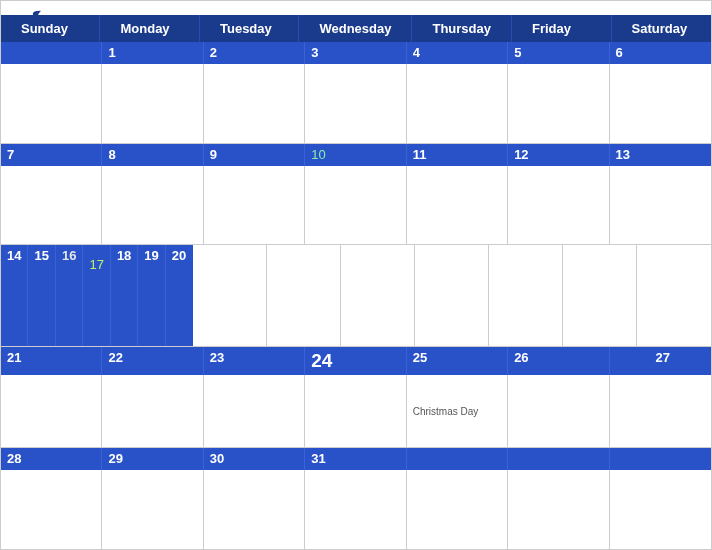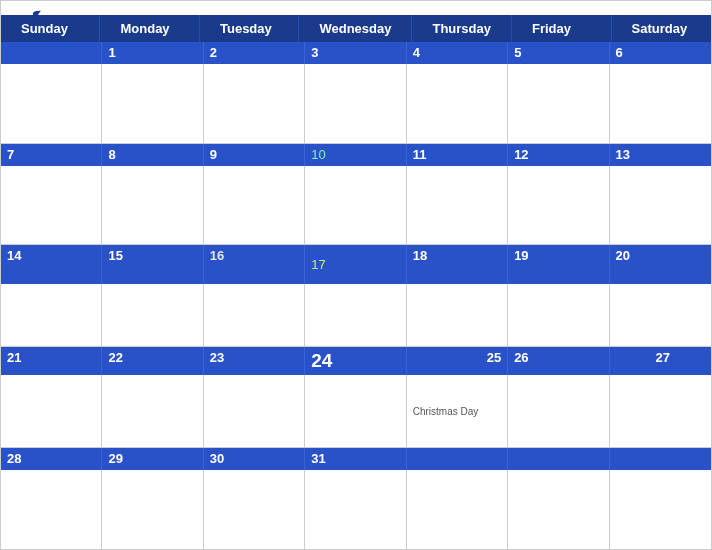--- a/index.html
+++ b/index.html
@@ -156,21 +156,21 @@
         <div style="display: grid; grid-template-columns: repeat(7, 1fr); flex: 1 1 0%;">
           <div style="border-right: 1px solid rgb(204, 204, 204); padding: 4px 6px; min-height: 55px; display: flex; flex-direction: column;"></div>
           <div style="border-right: 1px solid rgb(204, 204, 204); padding: 4px 6px; min-height: 55px; display: flex; flex-direction: column;"></div>
           <div style="border-right: 1px solid rgb(204, 204, 204); padding: 4px 6px; min-height: 55px; display: flex; flex-direction: column;"></div>
           <div style="border-right: 1px solid rgb(204, 204, 204); padding: 4px 6px; min-height: 55px; display: flex; flex-direction: column;"></div>
           <div style="border-right: 1px solid rgb(204, 204, 204); padding: 4px 6px; min-height: 55px; display: flex; flex-direction: column;"></div>
           <div style="border-right: 1px solid rgb(204, 204, 204); padding: 4px 6px; min-height: 55px; display: flex; flex-direction: column;"></div>
           <div style="border-right: none; padding: 4px 6px; min-height: 55px; display: flex; flex-direction: column;"></div>
         </div>
       </div>
-      <div style="display: flex; flex-direction: column; flex: 1 1 0%; border-bottom: 1px solid rgb(204, 204, 204);">
+      <div style="display: flex; flex-direction: row; flex: 1 1 0%; border-bottom: 1px solid rgb(204, 204, 204);">
         <div style="display: grid; grid-template-columns: repeat(7, 1fr); background: rgb(41, 82, 200);">
           <div style="color: rgb(255, 255, 255); font-size: 13px; font-weight: bold; padding: 3px 6px; border-right: 1px solid rgb(58, 98, 216); min-height: 22px;">14</div>
           <div style="color: rgb(255, 255, 255); font-size: 13px; font-weight: bold; padding: 3px 6px; border-right: 1px solid rgb(58, 98, 216); min-height: 22px;">15</div>
           <div style="color: #e5e5e5; font-size: 13px; font-weight: bold; padding: 3px 6px; border-right: 1px solid rgb(58, 98, 216); min-height: 22px;">16</div>
           <div style="color: #bef264; font-size: 13px; font-weight: normal; padding: 12px 6px; border-right: 1px solid rgb(58, 98, 216); min-height: 22px;">17</div>
           <div style="color: rgb(255, 255, 255); font-size: 13px; font-weight: bold; padding: 3px 6px; border-right: 1px solid rgb(58, 98, 216); min-height: 22px;">18</div>
           <div style="color: rgb(255, 255, 255); font-size: 13px; font-weight: bold; padding: 3px 6px; border-right: 1px solid rgb(58, 98, 216); min-height: 22px;">19</div>
           <div style="color: rgb(255, 255, 255); font-size: 13px; font-weight: bold; padding: 3px 6px; border-right: none; min-height: 22px;">20</div>
         </div>
         <div style="display: grid; grid-template-columns: repeat(7, 1fr); flex: 1 1 0%;">
@@ -182,21 +182,21 @@
           <div style="border-right: 1px solid rgb(204, 204, 204); padding: 4px 6px; min-height: 55px; display: flex; flex-direction: column;"></div>
           <div style="border-right: none; padding: 4px 6px; min-height: 55px; display: flex; flex-direction: column;"></div>
         </div>
       </div>
       <div style="display: flex; flex-direction: column; flex: 1 1 0%; border-bottom: 1px solid rgb(204, 204, 204);">
         <div style="display: grid; grid-template-columns: repeat(7, 1fr); background: rgb(41, 82, 200);">
           <div style="color: rgb(255, 255, 255); font-size: 13px; font-weight: bold; padding: 3px 6px; border-right: 1px solid rgb(58, 98, 216); min-height: 22px;">21</div>
           <div style="color: rgb(255, 255, 255); font-size: 13px; font-weight: bold; padding: 3px 6px; border-right: 1px solid rgb(58, 98, 216); min-height: 22px;">22</div>
           <div style="color: rgb(255, 255, 255); font-size: 13px; font-weight: bold; padding: 3px 6px; border-right: 1px solid rgb(58, 98, 216); min-height: 22px;">23</div>
           <div style="color: rgb(255, 255, 255); font-size: 19px; font-weight: bold; padding: 3px 6px; border-right: 1px solid rgb(58, 98, 216); min-height: 22px;">24</div>
-          <div style="color: rgb(255, 255, 255); font-size: 13px; font-weight: bold; padding: 3px 6px; border-right: 1px solid rgb(58, 98, 216); min-height: 22px; text-align: right;">25</div>
+          <div style="color: rgb(255, 255, 255); font-size: 13px; font-weight: bold; padding: 3px 6px; border-right: 1px solid rgb(58, 98, 216); min-height: 22px;">25</div>
           <div style="color: rgb(255, 255, 255); font-size: 13px; font-weight: bold; padding: 3px 6px; border-right: 1px solid rgb(58, 98, 216); min-height: 22px;">26</div>
           <div style="color: rgb(255, 255, 255); font-size: 13px; font-weight: bold; padding: 3px 6px; border-right: none; min-height: 22px; margin-left: 40px;">27</div>
         </div>
         <div style="display: grid; grid-template-columns: repeat(7, 1fr); flex: 1 1 0%;">
           <div style="border-right: 1px solid rgb(204, 204, 204); padding: 4px 6px; min-height: 55px; display: flex; flex-direction: column;"></div>
           <div style="border-right: 1px solid rgb(204, 204, 204); padding: 4px 6px; min-height: 55px; display: flex; flex-direction: column;"></div>
           <div style="border-right: 1px solid rgb(204, 204, 204); padding: 4px 6px; min-height: 55px; display: flex; flex-direction: column;"></div>
           <div style="border-right: 1px solid rgb(204, 204, 204); padding: 4px 6px; min-height: 55px; display: flex; flex-direction: column;"></div>
           <div style="border-right: 1px solid rgb(204, 204, 204); padding: 4px 6px; min-height: 55px; display: flex; flex-direction: column; justify-content: center;">
             <div style="font-size: 10px; color: rgb(85, 85, 85);">Christmas Day</div>

